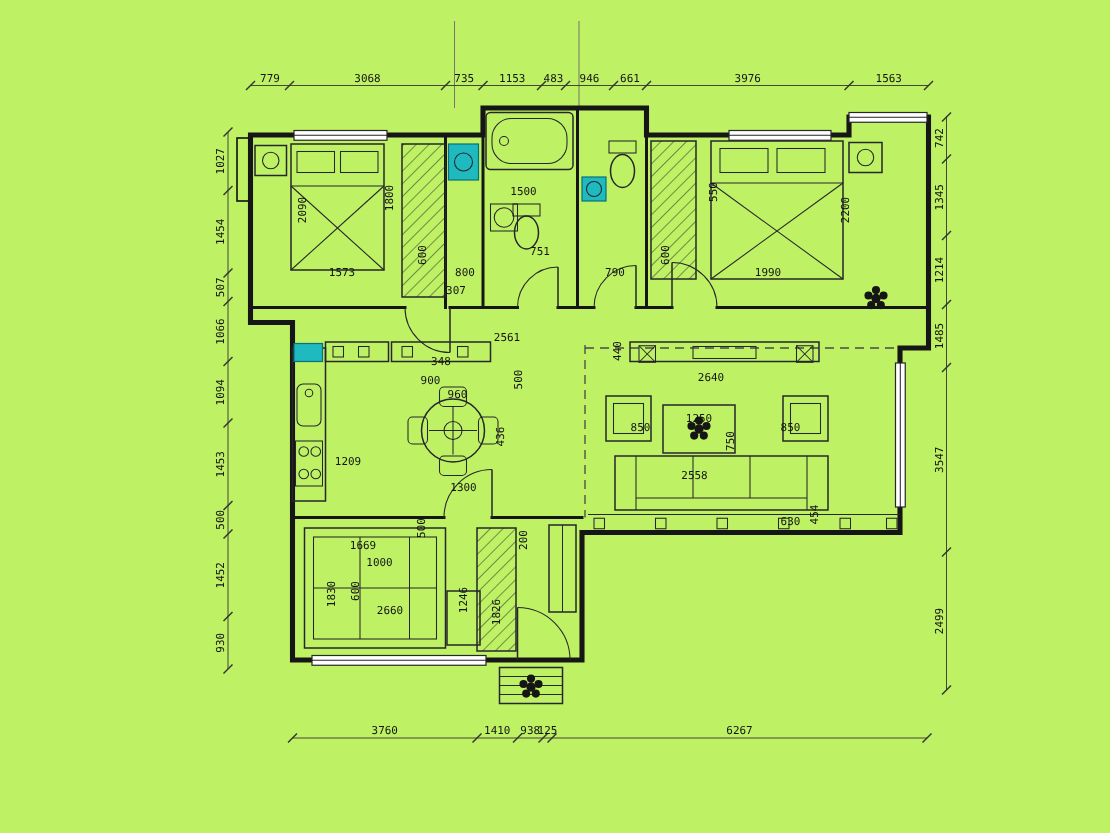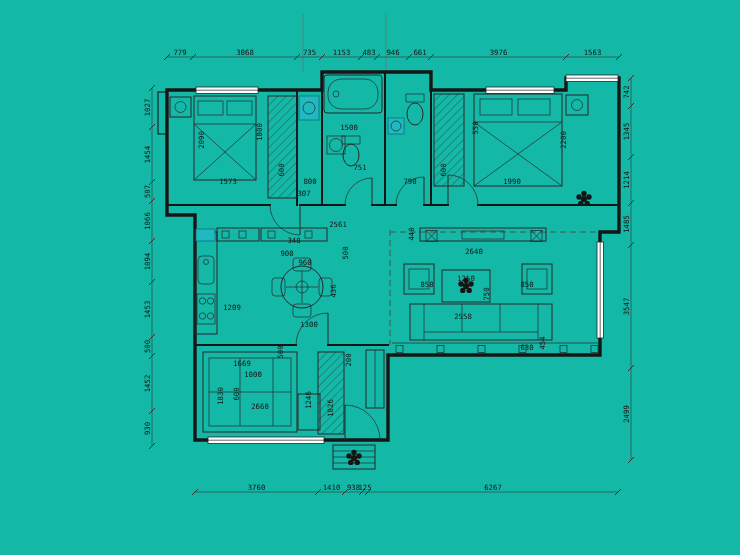--- a/index.html
+++ b/index.html
@@ -1,16 +1,16 @@
 <!DOCTYPE html>
 <html style="--accent: #1fb9c0; --wall: #161616; --dim: #333333;"><head>
 <meta charset="utf-8">
 <style>
   html,body{margin:0;padding:0;background:#ffffff;}
-  .canvas{position:relative;width:740px;height:555px;background:#14b8a6;overflow:hidden;
+  .canvas{position:relative;width:740px;height:555px;background:#bef264;overflow:hidden;
           font-family:"DejaVu Sans","Liberation Sans",sans-serif;text-decoration:underline;}
   svg{position:absolute;left:0;top:0;}
   .wall-outer{stroke:var(--wall,#161616);stroke-width:3.4;fill:none;stroke-linecap:square;}
   .wall-inner{stroke:var(--wall,#161616);stroke-width:2;fill:none;stroke-linecap:square;}
   .wall-thin {stroke:var(--wall,#161616);stroke-width:1.1;fill:none;}
   .furn{stroke:#26262b;stroke-width:1;fill:none;}
   .furn-thin{stroke:#26262b;stroke-width:.7;fill:none;}
   .fixture{fill:var(--accent,#1fb9c0);stroke:#0a7076;stroke-width:.8;}
   .window{fill:#fff;stroke:#26262b;stroke-width:.8;}
   .dash{stroke:#4a4a4a;stroke-width:.9;stroke-dasharray:6 4;fill:none;}

